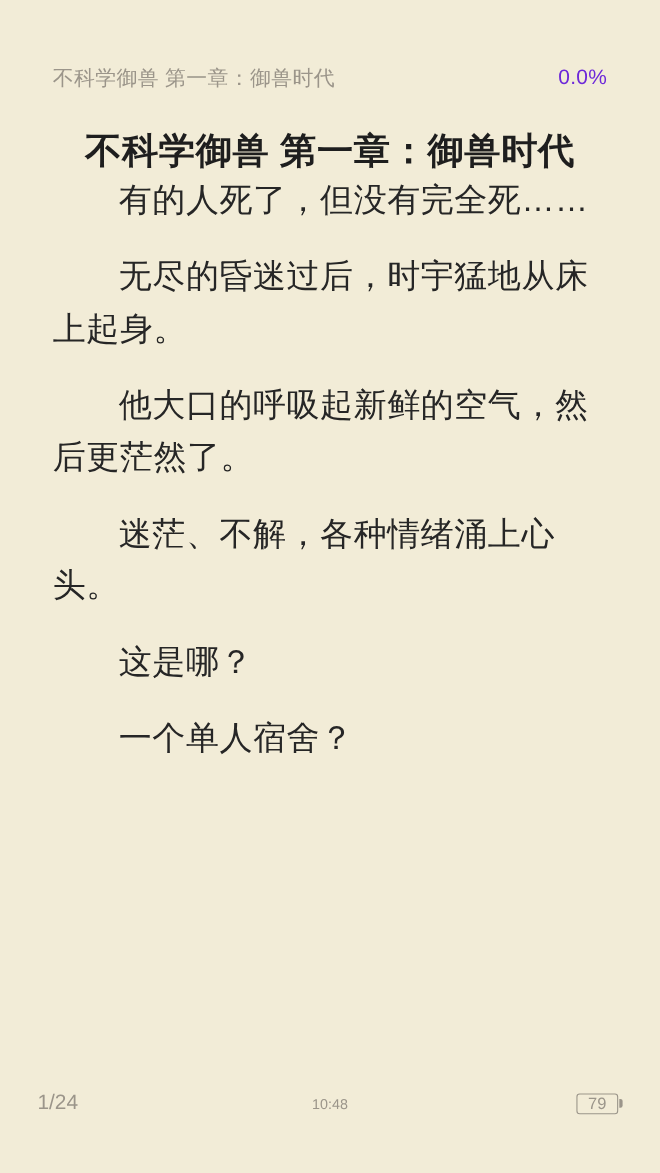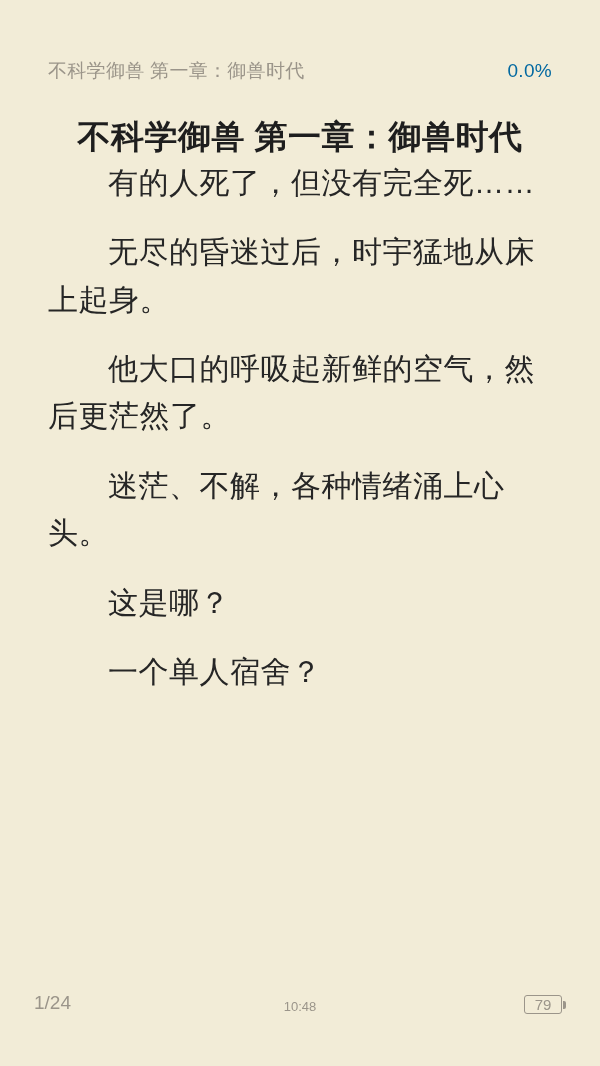--- a/index.html
+++ b/index.html
@@ -35,21 +35,21 @@
     letter-spacing: 0.3px;
   }
   .header-title {
     white-space: nowrap;
     overflow: hidden;
     text-overflow: ellipsis;
     max-width: 400px;
   }
   .header-progress {
     font-size: 19px;
-    color: #0369a1;
+    color: #6d28d9;
   }
   .chapter-title {
     margin-top: 32px;
     font-size: 33px;
     font-weight: bold;
     color: #1e1e1e;
     text-align: center;
     letter-spacing: 0.5px;
     line-height: 1.3;
   }
@@ -64,21 +64,21 @@
     text-indent: 2em;
     margin: 0 0 22px 0;
     letter-spacing: 0.5px;
   }
   .footer-bar {
     position: absolute;
     left: 34px;
     right: 34px;
     bottom: 52px;
     display: flex;
-    align-items: flex-end;
+    align-items: center;
     justify-content: space-between;
     font-size: 19px;
     color: #9b958a;
   }
   .footer-center {
     position: absolute;
     left: 0;
     right: 0;
     text-align: center;
     font-size: 13px;

